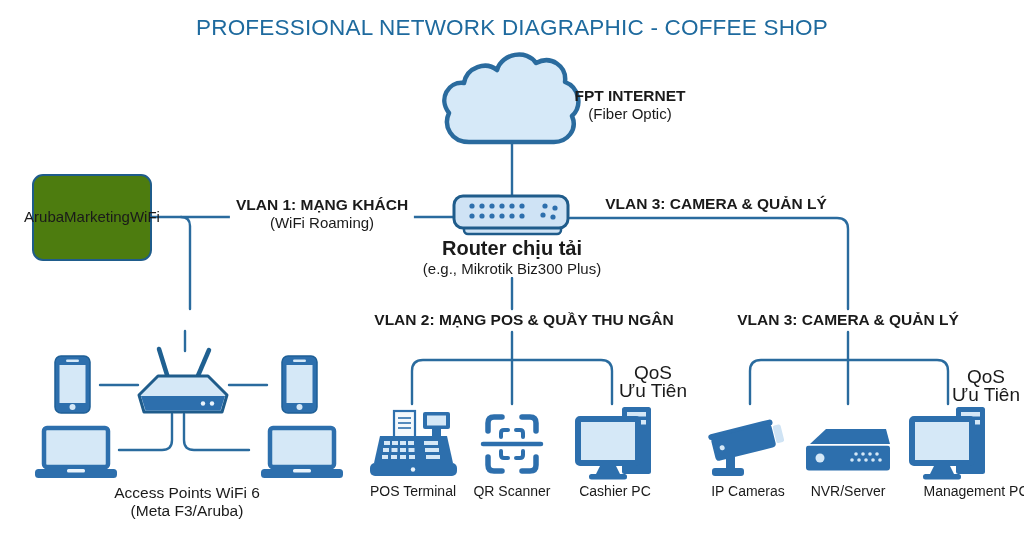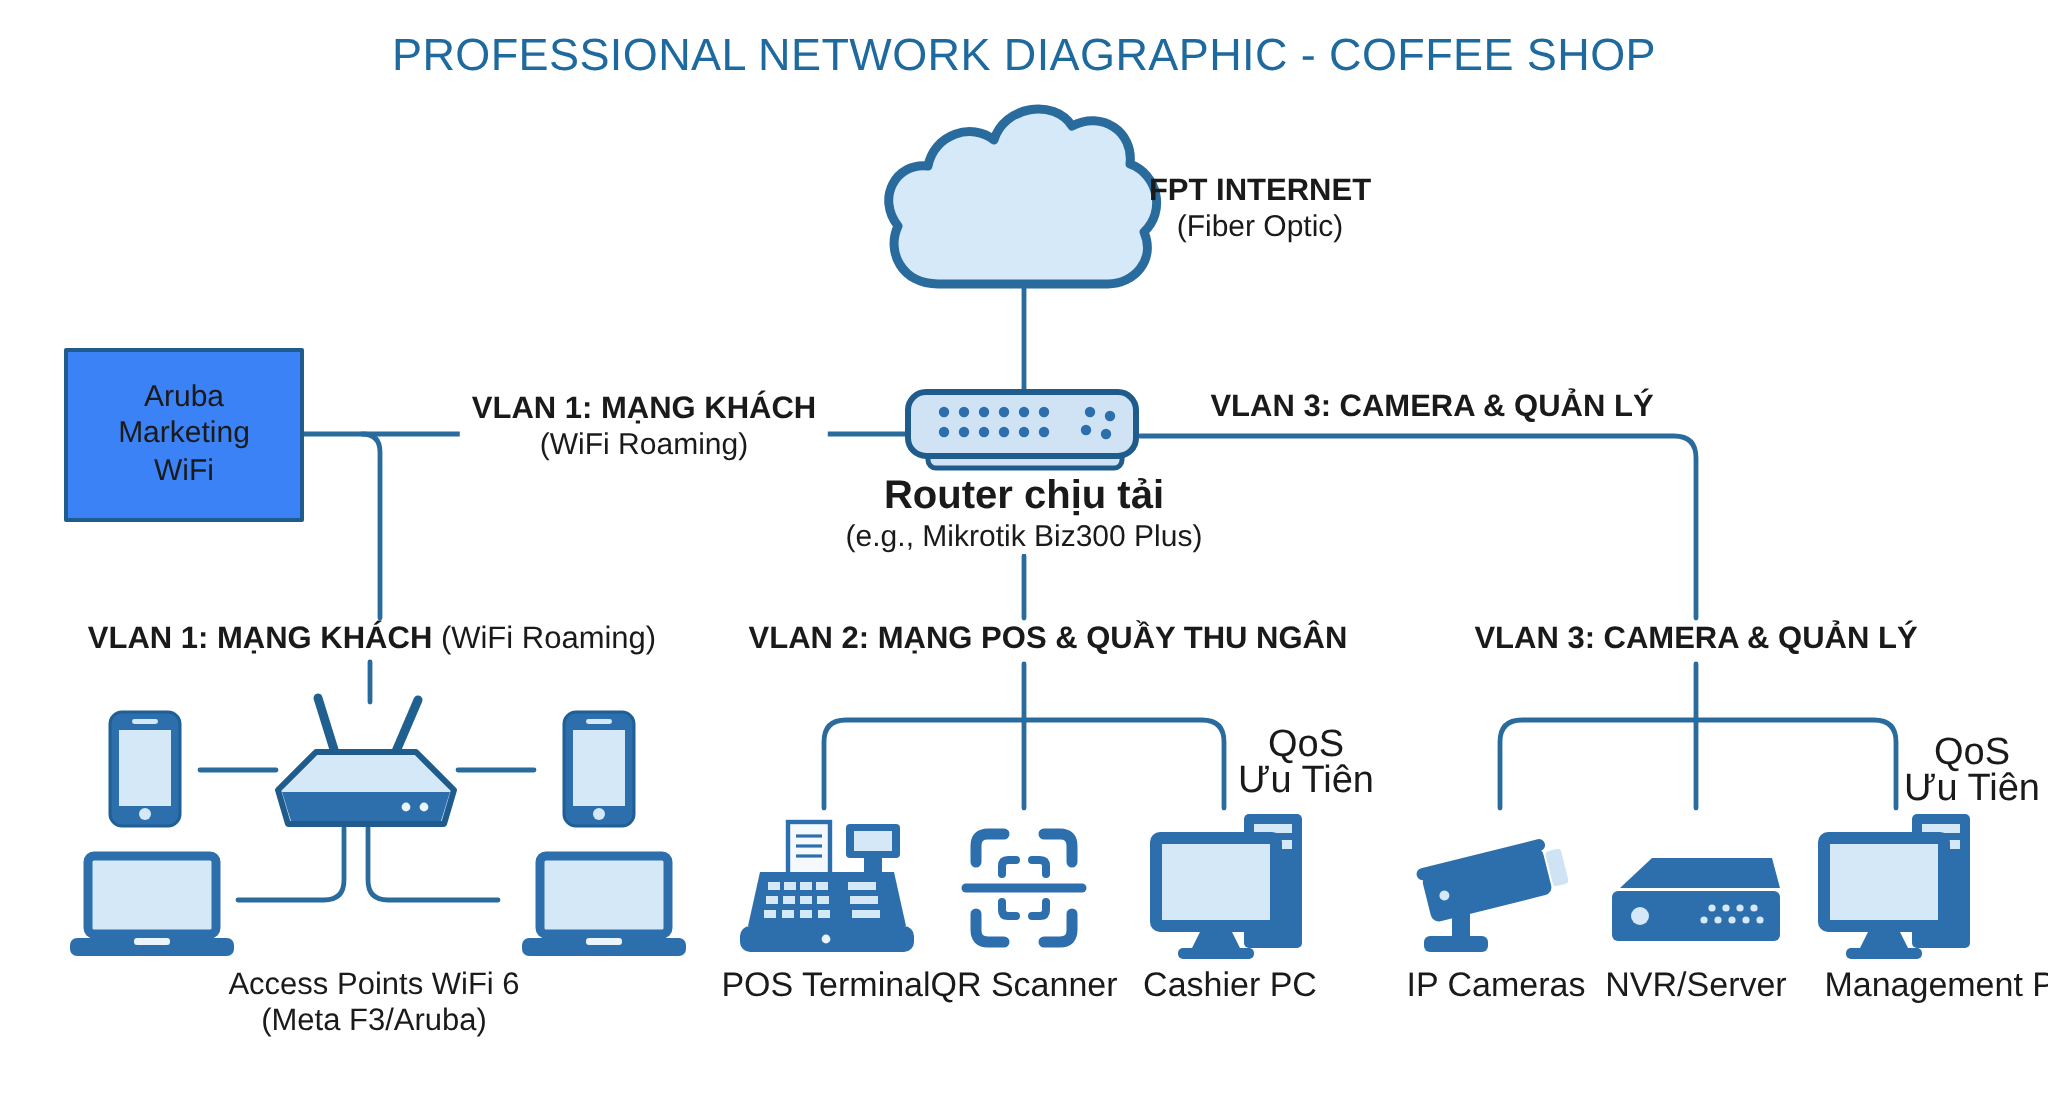--- a/index.html
+++ b/index.html
@@ -16,25 +16,25 @@
     font-size:22.5px;font-weight:normal;color:#1e6a9e;letter-spacing:.2px;
   }
   .b{font-weight:bold;}
   .s155{font-size:15.5px;}
   .s15{font-size:15px;}
   .s16{font-size:20px;}
   .s145{font-size:19px;line-height:18px;}
   .whitebg{background:#ffffff;padding:0 6px;}
   .aruba-box{
     position:absolute;left:32px;top:174px;width:116px;height:83px;z-index:2;
-    background:#3b82f6;border:2.5px solid #1f5c8b;border-radius:1px;
-    display:flex;flex-direction:column;align-items:center;justify-content:center;
+    background:#4d7c0f;border:2.5px solid #1f5c8b;border-radius:11px;
+    display:flex;flex-direction:row;align-items:center;justify-content:center;
     font-size:15px;line-height:18.5px;text-align:center;
   }
-  .devlbl{top:483px;font-size:17px;}
+  .devlbl{top:483px;font-size:14px;}
 </style>
 </head>
 <body>
 
 <div class="canvas">
 
   <svg class="layer" width="1024" height="559" viewBox="0 0 1024 559">
 
     <g stroke="#2a6b9e" stroke-width="2.4" fill="none" stroke-linecap="round">
       <path d="M512 143 L512 196"></path>
@@ -232,23 +232,20 @@
     <div class="s15">(WiFi Roaming)</div>
   </div>
 
   <div class="lbl cx b s155" style="left:716px;top:195px;">VLAN 3: CAMERA &amp; QUẢN LÝ</div>
 
   <div class="lbl cx center-text" style="left:512px;top:237px;background:#ffffff;padding:0 4px;">
     <div class="b s16">Router chịu tải</div>
     <div class="s15">(e.g., Mikrotik Biz300 Plus)</div>
   </div>
 
-  <div class="lbl cx s155" style="left:186px;top:311px;">
-    <span class="b">VLAN 1: MẠNG KHÁCH</span><span> (WiFi Roaming)</span>
-  </div>
 
   <div class="lbl cx b s155" style="left:524px;top:311px;">VLAN 2: MẠNG POS &amp; QUẦY THU NGÂN</div>
 
   <div class="lbl cx b s155" style="left:848px;top:311px;">VLAN 3: CAMERA &amp; QUẢN LÝ</div>
 
   <div class="lbl cx center-text s145" style="left:653px;top:364px;">
     <div>QoS</div>
     <div>Ưu Tiên</div>
   </div>
 

